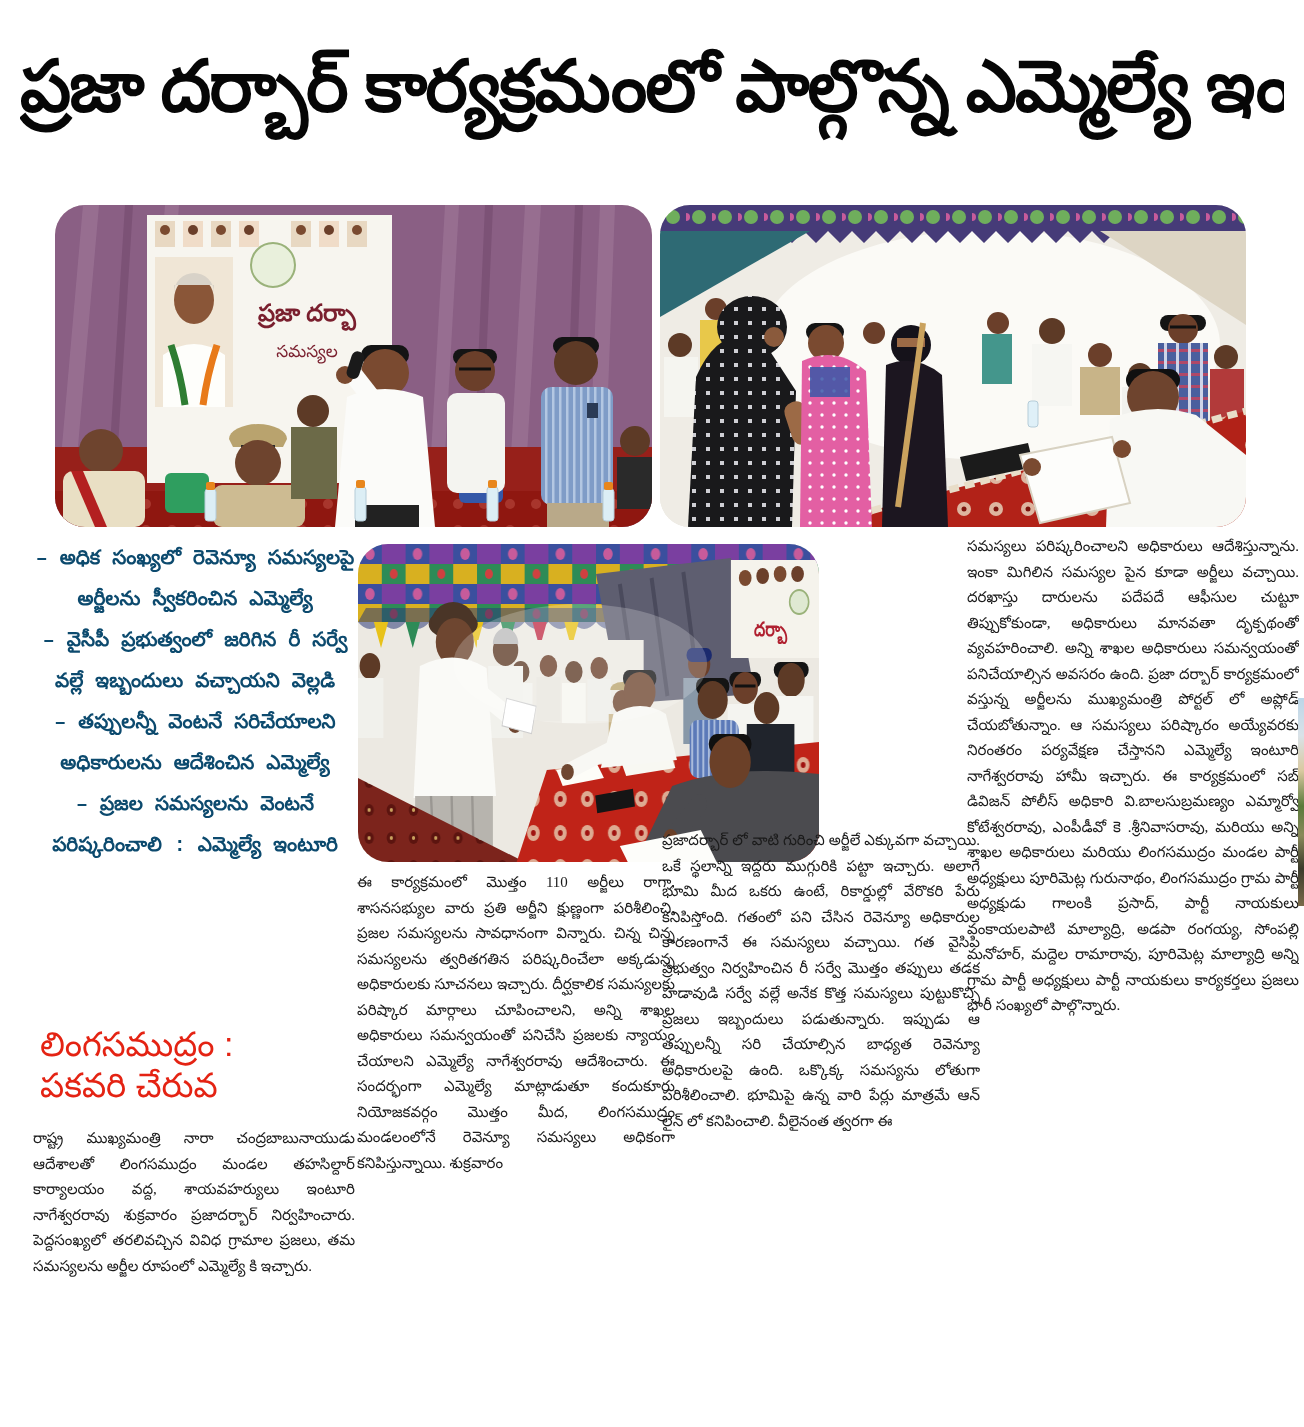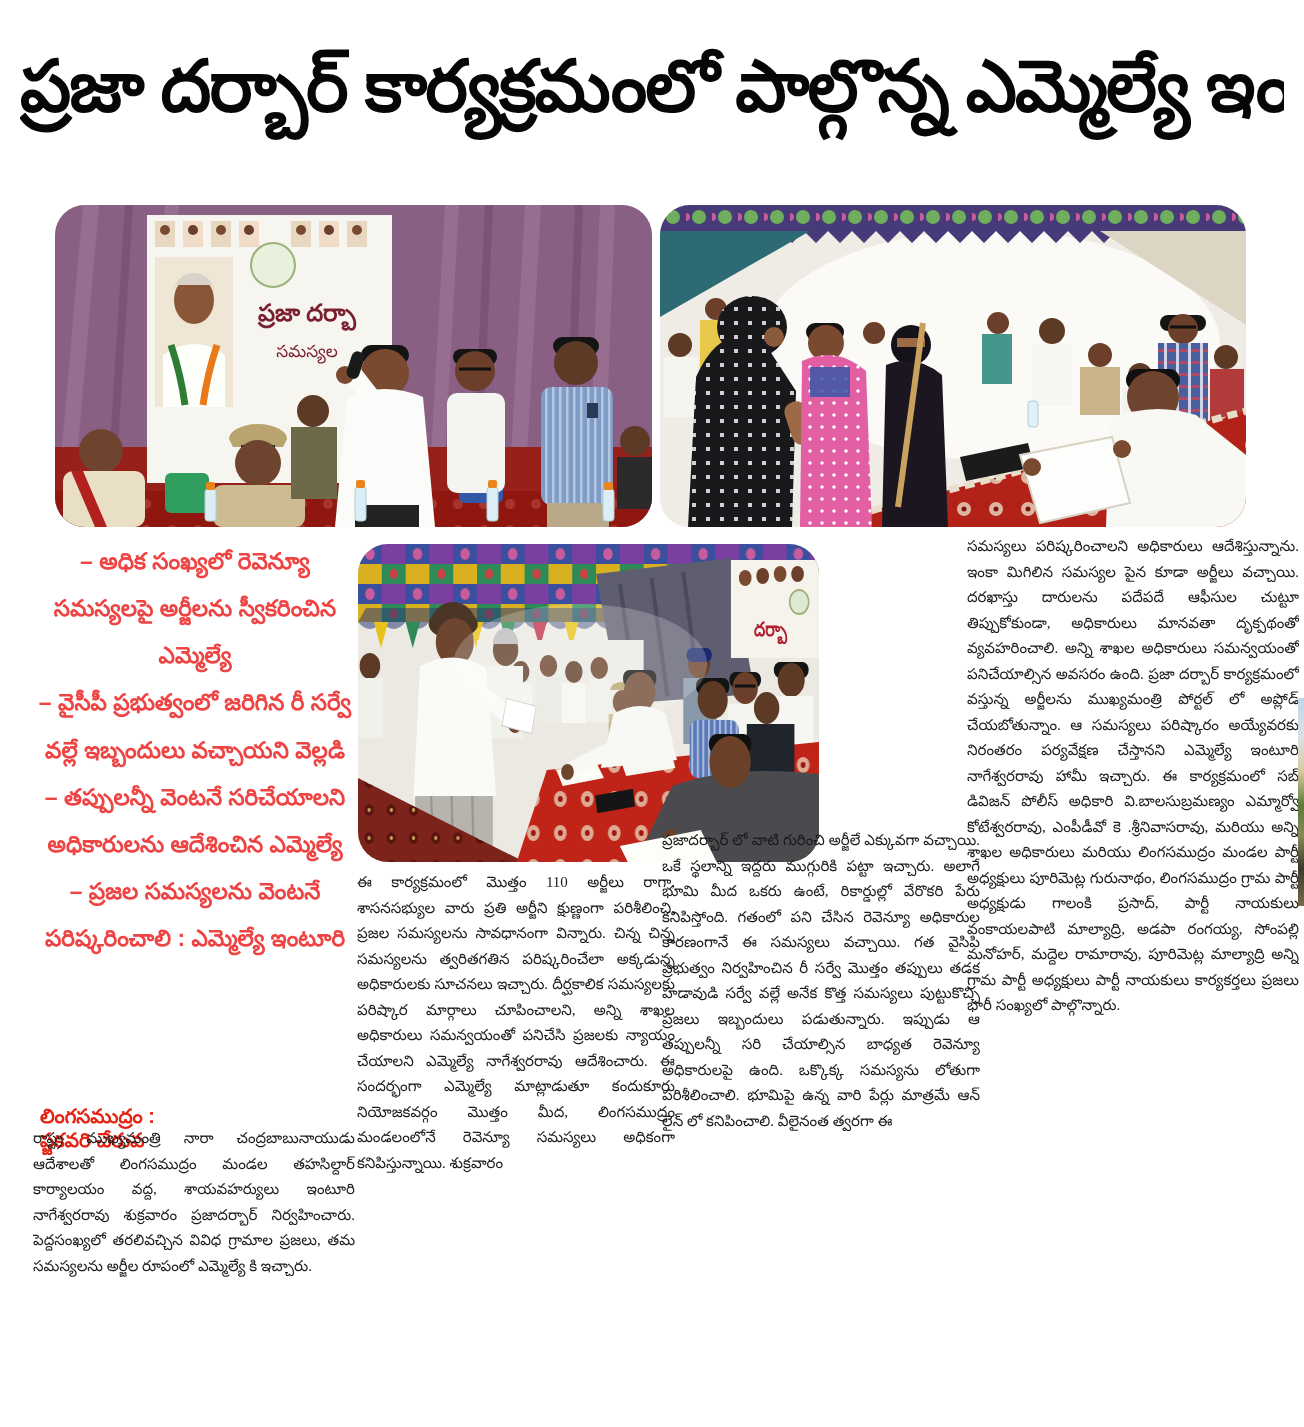--- a/index.html
+++ b/index.html
@@ -7,25 +7,25 @@
         font-family:"Liberation Serif",serif;}
   .headline{position:absolute;left:20px;top:18px;width:1264px;height:160px;margin:0;
         font-family:"Liberation Sans",sans-serif;font-weight:bold;font-size:72px;line-height:1.9;
         color:#060606;text-align:center;letter-spacing:-2px;overflow:hidden;white-space:nowrap;}
   figure.photo{position:absolute;margin:0;overflow:hidden;background:#e8e4dc;border-radius:30px;}
   .photo svg{display:block;width:100%;height:100%;}
   .photo1{left:55px;top:205px;width:597px;height:322px;}
   .photo2{left:660px;top:205px;width:586px;height:322px;}
   .photo3{left:358px;top:544px;width:461px;height:318px;}
   .bullets{position:absolute;left:28px;top:538px;width:334px;height:512px;overflow:hidden;
-        text-align:center;color:#ef4444;font-weight:bold;font-size:23px;line-height:2.05;
-        font-family:Liberation Sans, sans-serif;}
+        text-align:center;color:#0c4a6e;font-weight:bold;font-size:20px;line-height:2.05;
+        font-family:Liberation Mono, monospace;}
   .bullets p{margin:0;}
-  .subhead{position:absolute;left:40px;top:1104px;width:312px;height:74px;overflow:hidden;
-        color:#e42313;font-weight:bold;font-size:20px;line-height:1.2;
+  .subhead{position:absolute;left:40px;top:1024px;width:312px;height:74px;overflow:hidden;
+        color:#e42313;font-weight:normal;font-size:34px;line-height:1.2;
         font-family:"Liberation Sans",sans-serif;}
   .col{position:absolute;font-size:15px;line-height:1.7;color:#1a1a1a;text-align:justify;overflow:hidden;}
   .col1{left:33px;top:1126px;width:322px;height:296px;}
   .col2{left:357px;top:870px;width:318px;height:552px;}
   .col3{left:662px;top:828px;width:318px;height:552px;}
   .col4{left:967px;top:534px;width:332px;height:888px;}
   .edge-sliver{position:absolute;right:0;top:698px;width:6px;height:208px;
         background:linear-gradient(#bcd6e8 0%,#d9e2e8 18%,#d9c9a0 35%,#5a7a3a 52%,#8a8a5a 66%,#3a3a2a 82%,#7a6a4a 100%);}
 </style>
 </head>

